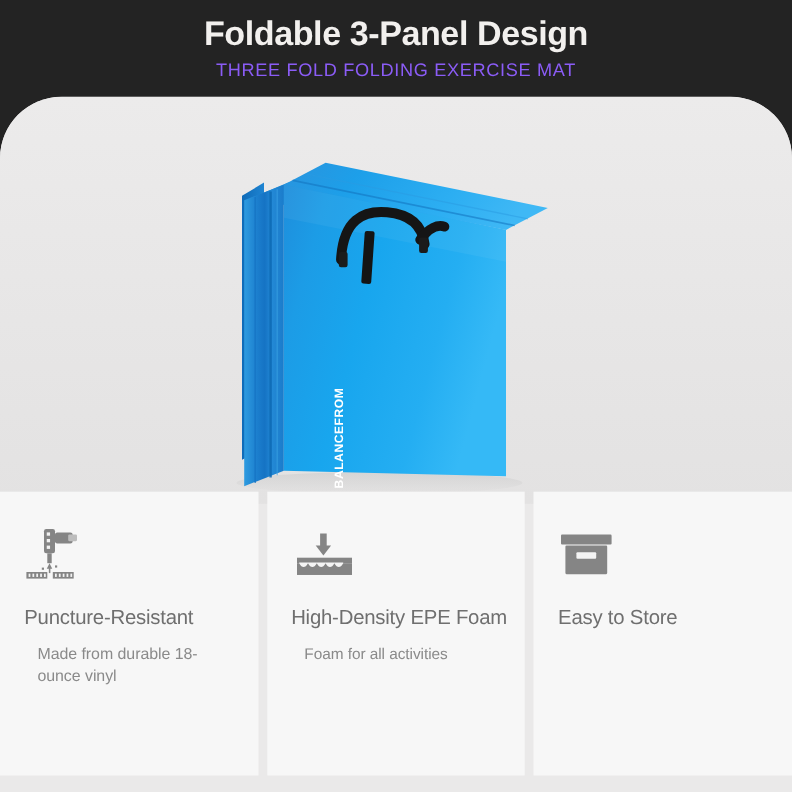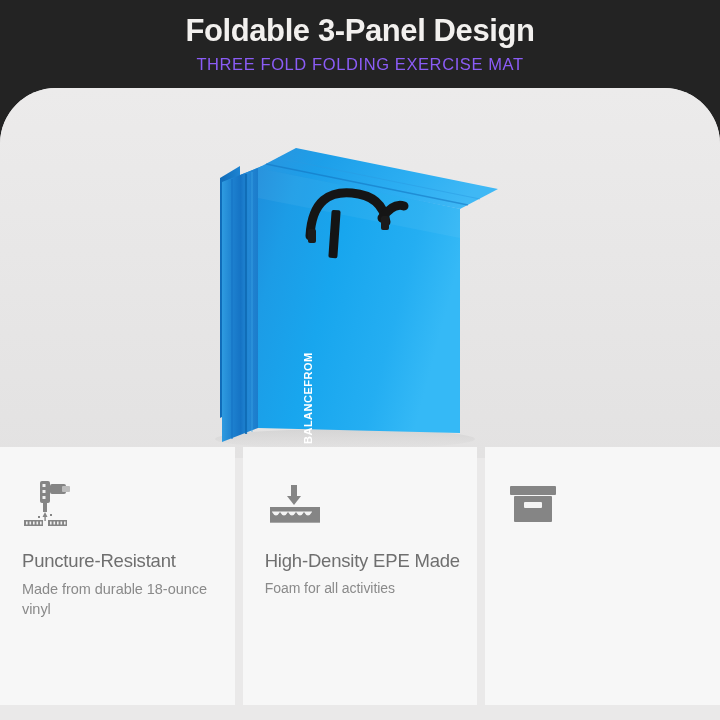--- a/index.html
+++ b/index.html
@@ -60,21 +60,21 @@
     padding:30px 9px 0 22px;
     position:relative;
   }
   .card-icon{height:52px;margin-bottom:20px;display:flex;align-items:flex-end;}
   .card-title{
     font-size:18.5px;color:#6F6F6F;font-weight:400;
     line-height:1.28;margin:0 0 6px 0;letter-spacing:-0.2px;
   }
   .card-desc{
     font-size:14.5px;color:#8A8A8A;font-weight:400;
-    line-height:1.42;margin:0;letter-spacing:-0.05px;
+    line-height:1.42;margin:12px;letter-spacing:-0.05px;
   }
   .card.c2 .card-desc{font-size:14px;}
   .ic{display:block;}
 </style>
 </head>
 <body>
 
 <div class="page">
 
   <div class="header">
@@ -209,30 +209,31 @@
             <polygon points="22,17 36,17 29,26"></polygon>
             <rect x="5" y="28" width="50" height="5"></rect>
             <rect x="5" y="33" width="50" height="9"></rect>
             <g fill="#f4f4f4">
               <path d="M7 33 q4 7 8 0 q4 7 8 0 q4 7 8 0 q4 7 8 0 q4 7 8 0 l0 -0.6 l-40 0 z"></path>
             </g>
             <rect x="5" y="41.5" width="50" height="2.2"></rect>
           </g>
         </svg>
       </div>
-      <p class="card-title">High-Density EPE Made</p>
+      <p class="card-title">High-Density EPE Foam</p>
       <p class="card-desc">Foam for all activities</p>
     </div>
 
     <div class="card c3">
       <div class="card-icon">
         <svg class="ic" width="62" height="50" viewBox="0 0 62 50">
           <g fill="#858585">
             <rect x="3" y="7" width="46" height="9" rx="1"></rect>
             <rect x="7" y="17" width="38" height="26" rx="1"></rect>
             <rect x="17" y="23" width="18" height="6" rx="1" fill="#f4f4f4"></rect>
           </g>
         </svg>
       </div>
+      <p class="card-title">Easy to Store</p>
     </div>
 
   </div>
 </div>
 
 </body></html>

